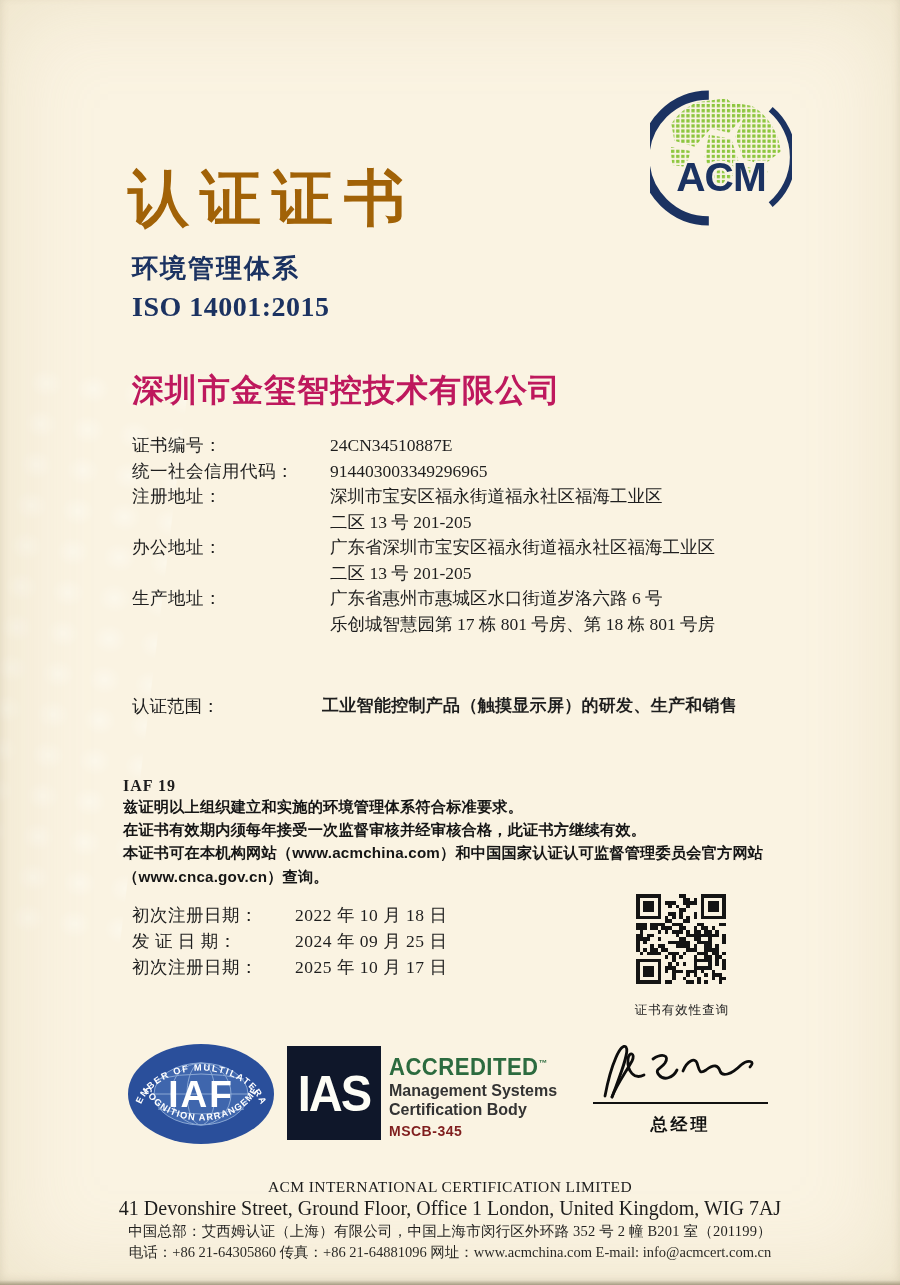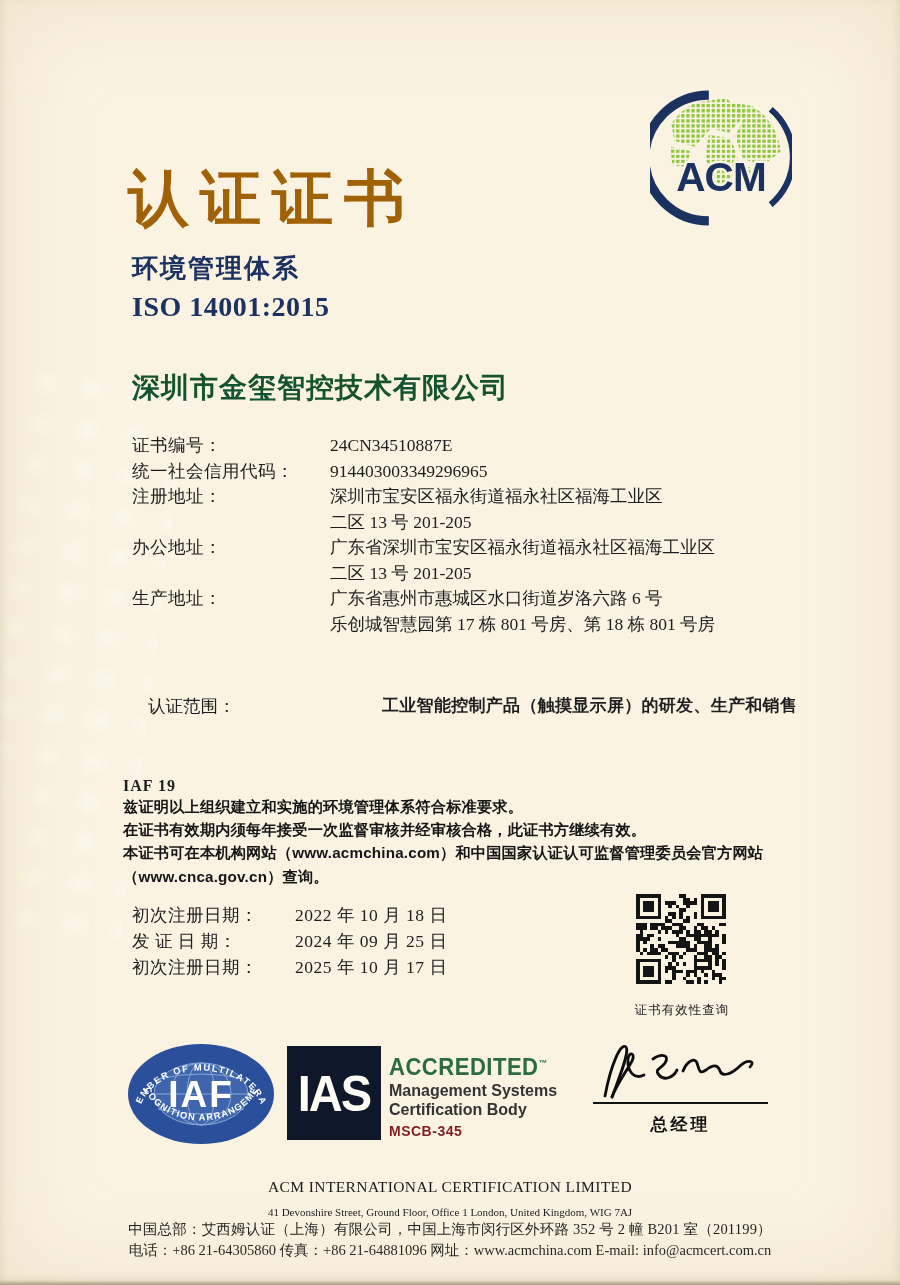--- a/index.html
+++ b/index.html
@@ -30,28 +30,28 @@
     position:absolute;left:128px;top:158px;
     font-size:61px;font-weight:bold;letter-spacing:11px;
     color:#a16207;
   }
   .subtitle{position:absolute;left:132px;top:251px;color:#1b3261;}
   .subtitle .system{font-size:26px;font-weight:bold;letter-spacing:2px;}
   .subtitle .standard{font-size:28px;font-weight:bold;margin-top:5px;letter-spacing:0.5px;}
 
   .acm-logo{position:absolute;left:650px;top:88px;width:142px;height:142px;}
 
-  .company{position:absolute;left:132px;top:369px;font-size:28px;font-weight:bold;color:#14532d;letter-spacing:1px;}
+  .company{position:absolute;left:132px;top:369px;font-size:32px;font-weight:bold;color:#be185d;letter-spacing:1px;}
 
   .fieldtable{position:absolute;left:132px;top:433px;width:680px;font-size:17.5px;}
   .frow{display:flex;margin-bottom:0;gap:8px;}
   .frow .flabel{width:190px;flex:none;letter-spacing:0.5px;line-height:25.5px;}
   .frow .fval{flex:1;line-height:25.5px;}
 
-  .scope-row{position:absolute;left:148px;top:694px;width:720px;display:flex;font-size:17.5px;gap:44px;}
+  .scope-row{position:absolute;left:132px;top:694px;width:720px;display:flex;font-size:17.5px;}
   .scope-row .flabel{width:190px;flex:none;}
   .scope-row .fval{flex:1;font-family:"Liberation Sans","DejaVu Sans",sans-serif;font-weight:bold;font-size:17px;letter-spacing:0.3px;}
 
   .statement{position:absolute;left:123px;top:777px;width:700px;}
   .statement .head{font-weight:bold;font-size:16px;letter-spacing:1px;}
   .statement .line{font-family:"Liberation Sans","DejaVu Sans",sans-serif;font-weight:bold;font-size:15.2px;line-height:23.2px;letter-spacing:0.2px;color:#151515;}
 
   .dates{position:absolute;left:132px;top:902px;font-size:17.5px;}
   .drow{display:flex;line-height:26px;}
   .drow .dlabel{width:163px;flex:none;letter-spacing:0.5px;}
@@ -71,21 +71,21 @@
   .ias-sub{font-weight:bold;color:#333;font-size:16px;line-height:16.5px;margin-top:2px;}
   .ias-code{color:#7f1d1d;font-size:14px;font-weight:bold;margin-top:5px;letter-spacing:0.5px;}
 
   .signature{position:absolute;left:588px;top:1034px;width:185px;text-align:center;}
   .signature .sig-draw{display:block;margin:0 auto;}
   .signature .sig-line{border-bottom:2px solid #111;width:175px;margin:0 auto;}
   .signature .sig-title{font-family:"Liberation Sans","DejaVu Sans",sans-serif;font-weight:bold;font-size:17px;letter-spacing:3px;margin-top:9px;color:#111;}
 
   .footer{position:absolute;left:0;right:0;top:1178px;text-align:center;color:#1c1c1c;}
   .footer .f1{font-size:15.5px;letter-spacing:0.4px;}
-  .footer .f2{font-size:11px;margin-top:10px;}
+  .footer .f2{font-size:20px;margin-top:1px;}
   .footer .f3{font-size:14.5px;margin-top:2px;letter-spacing:0.2px;}
   .footer .f4{font-size:14.5px;margin-top:2px;}
 
   .scan-edge{position:absolute;left:0;right:0;bottom:0;height:5px;
     background:linear-gradient(to bottom, rgba(90,80,55,0), rgba(80,70,45,0.45));pointer-events:none;}
 </style>
 </head>
 <body>
 
 <div class="page">

